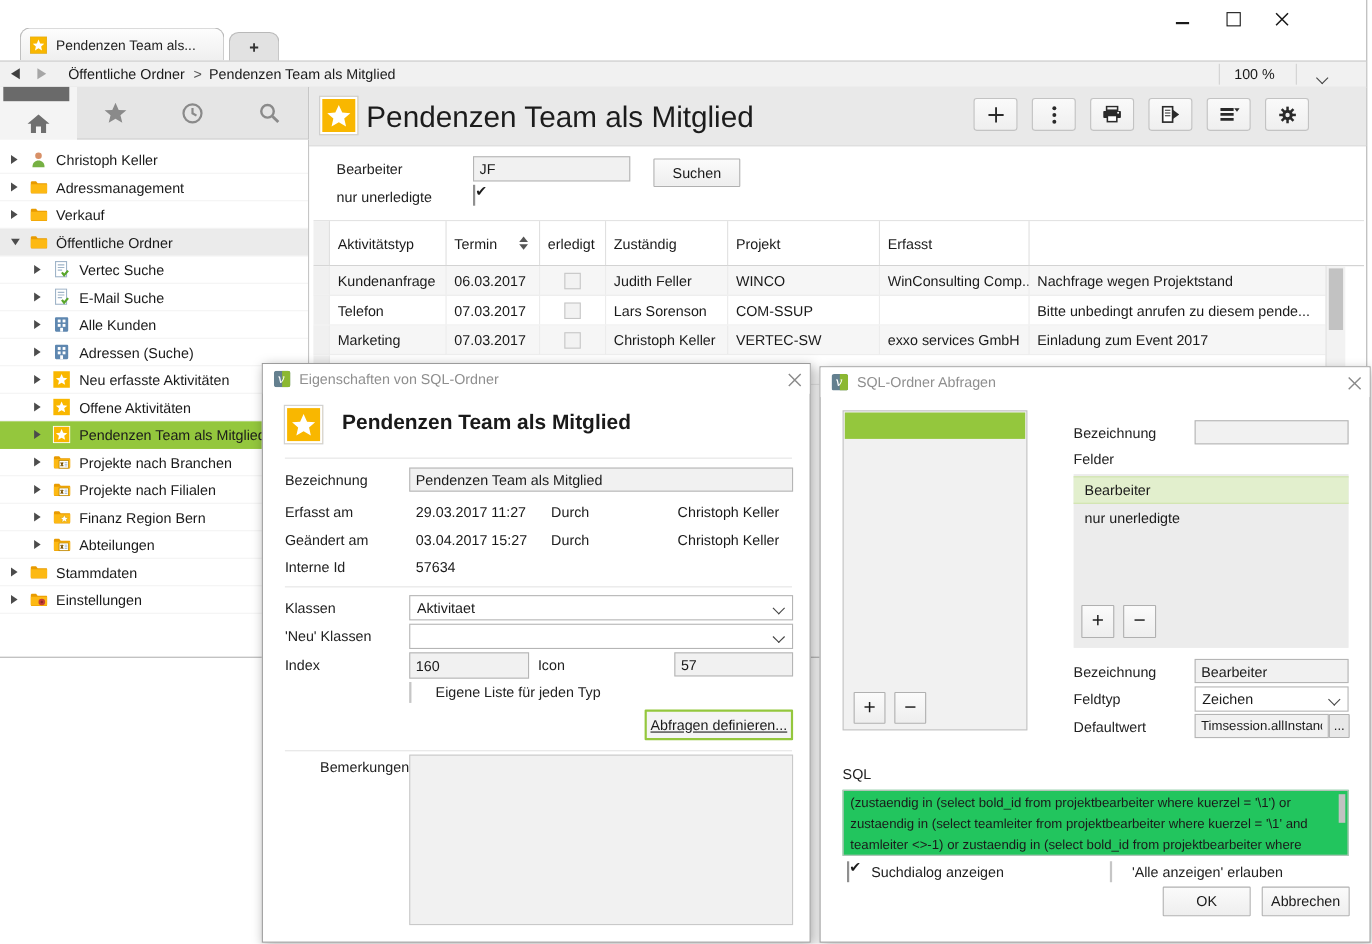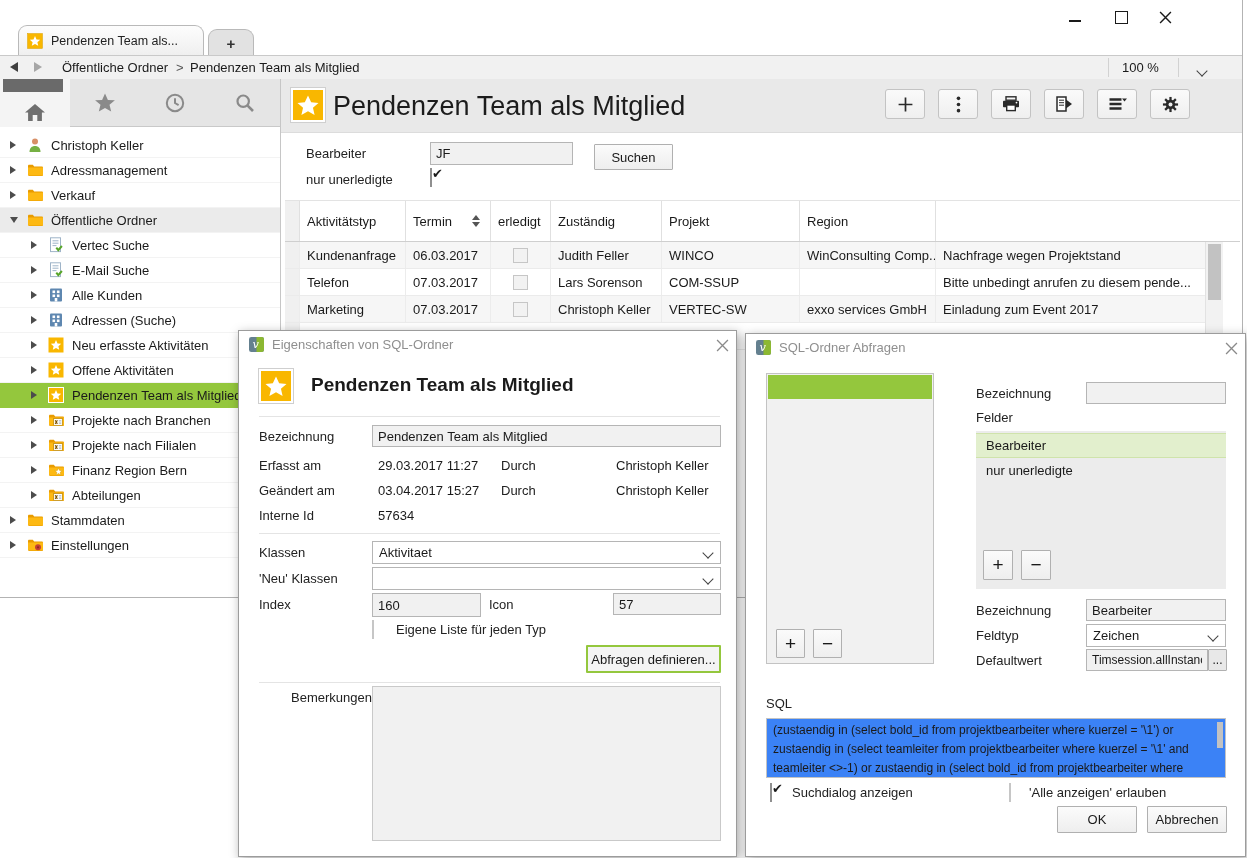--- a/index.html
+++ b/index.html
@@ -51,21 +51,21 @@
         border:1px solid #c3c3c3;border-radius:3px;display:flex;align-items:center;justify-content:center;box-sizing:border-box;}
   
   .flabel{position:absolute;font-size:13px;color:#222;white-space:nowrap;}
   .tinput{position:absolute;background:#f1f1f1;border:1px solid #b5b5b5;font-size:13px;font-family:"Liberation Sans",sans-serif;
           padding:0 5px;box-sizing:border-box;color:#1a1a1a;outline:none;}
   .tsel{position:absolute;background:#fff;border:1px solid #b5b5b5;font-size:13px;display:flex;align-items:center;
         padding:0 6px;box-sizing:border-box;}
   .tsel .chevd{position:absolute;right:8px;top:7px;}
   .btn{position:absolute;background:linear-gradient(#fbfbfb,#eee);border:1px solid #b0b0b0;font-size:13px;
        display:flex;align-items:center;justify-content:center;box-sizing:border-box;border-radius:1px;color:#1a1a1a;}
-  .btn-accent{border:2px solid #94c73d;background:#f4f4f4;}
+  .btn-accent{border:2px solid #94c73d;background:#f4f4f4;text-decoration:underline;}
   .cb{width:15px;height:15px;background:#fff;border:1px solid #8f8f8f;box-sizing:border-box;position:relative;flex:none;}
   .cb.checked::after{content:"\2714";position:absolute;left:1px;top:-3px;font-size:13px;color:#1a1a1a;}
   .cb.dim{background:#f2f2f2;border:1px solid #c6c6c6;}
   
   .thead{position:absolute;left:285px;top:200px;width:955px;height:42px;display:flex;border-top:1px solid #e3e3e3;border-bottom:1px solid #cfcfcf;box-sizing:border-box;background:#fff;}
   .hc{border-right:1px solid #e0e0e0;display:flex;align-items:center;padding-left:7px;font-size:13px;box-sizing:border-box;}
   .trow{position:absolute;left:285px;width:920px;height:27px;display:flex;border-bottom:1px solid #ebebeb;box-sizing:border-box;}
   .dc{border-right:1px solid #ececec;display:flex;align-items:center;padding-left:7px;font-size:13px;box-sizing:border-box;
       white-space:nowrap;overflow:hidden;}
   .gut{background:#f0f0f0;}
@@ -79,21 +79,21 @@
   .dtitle{position:absolute;left:0;top:0;right:0;height:27px;background:#fff;display:flex;align-items:center;gap:8px;padding-left:10px;}
   .dtitle .txt{font-size:13px;color:#8f8f8f;}
   .hr{position:absolute;height:1px;background:#e4e4e4;}
   .dlabel{position:absolute;font-size:13px;color:#222;white-space:nowrap;}
   .dvalue{position:absolute;font-size:13px;color:#1a1a1a;white-space:nowrap;}
   .memo{position:absolute;background:#f1f1f1;border:1px solid #c9c9c9;resize:none;outline:none;box-sizing:border-box;}
   .listbox{position:absolute;background:#f1f1f1;border:1px solid #c3c3c3;box-sizing:border-box;}
   .panel{position:absolute;background:#ececec;box-sizing:border-box;}
   .felditem{height:25px;display:flex;align-items:center;padding-left:10px;font-size:13px;}
   .felditem.selected{background:#e2efcd;border-top:1px solid #cfe3ab;border-bottom:1px solid #cfe3ab;box-sizing:border-box;}
-  .sqlbox{position:absolute;background:#3b82f6;border:1px solid #c3c3c3;box-sizing:border-box;font-size:12px;line-height:19px;
+  .sqlbox{position:absolute;background:#22c55e;border:1px solid #c3c3c3;box-sizing:border-box;font-size:12px;line-height:19px;
           padding:2px 8px 4px 6px;color:#1a1a1a;overflow:hidden;}
   .xicon{display:flex;align-items:center;justify-content:center;}
 </style>
 </head>
 <body>
 
 <div class="win">
 
   
   <div class="tab">
@@ -395,21 +395,21 @@
     <div class="hc" style="width:85px;">
         <span>Termin</span>
       <span class="sort">
           <i class="up"></i>
           <i class="dn"></i>
         </span>
     </div>
     <div class="hc" style="width:60px;">erledigt</div>
     <div class="hc" style="width:111px;">Zuständig</div>
     <div class="hc" style="width:138px;">Projekt</div>
-    <div class="hc" style="width:136px;">Region</div>
+    <div class="hc" style="width:136px;">Erfasst</div>
   </div>
 
   <div class="trow" style="top:242px;background:#f6f6f6;">
     <div class="dc gut" style="width:15px;padding-left:0;"></div>
     <div class="dc" style="width:106px;">Kundenanfrage</div>
     <div class="dc" style="width:85px;">06.03.2017</div>
     <div class="dc" style="width:60px;justify-content:center;padding-left:0;">
         <span class="cb dim"></span>
       </div>
     <div class="dc" style="width:111px;">Judith Feller</div>

